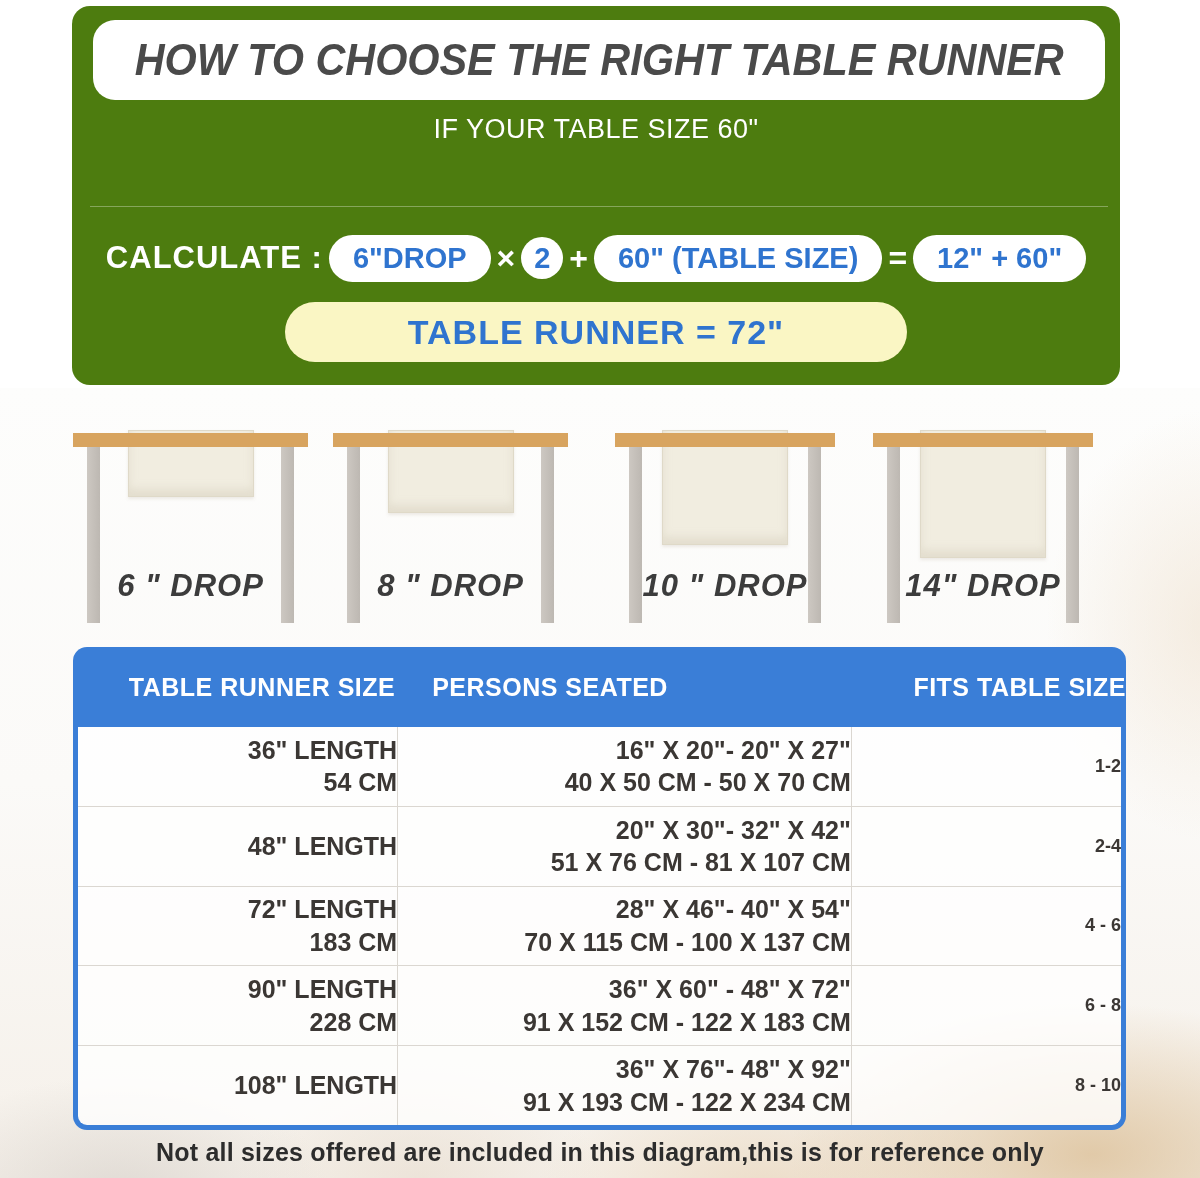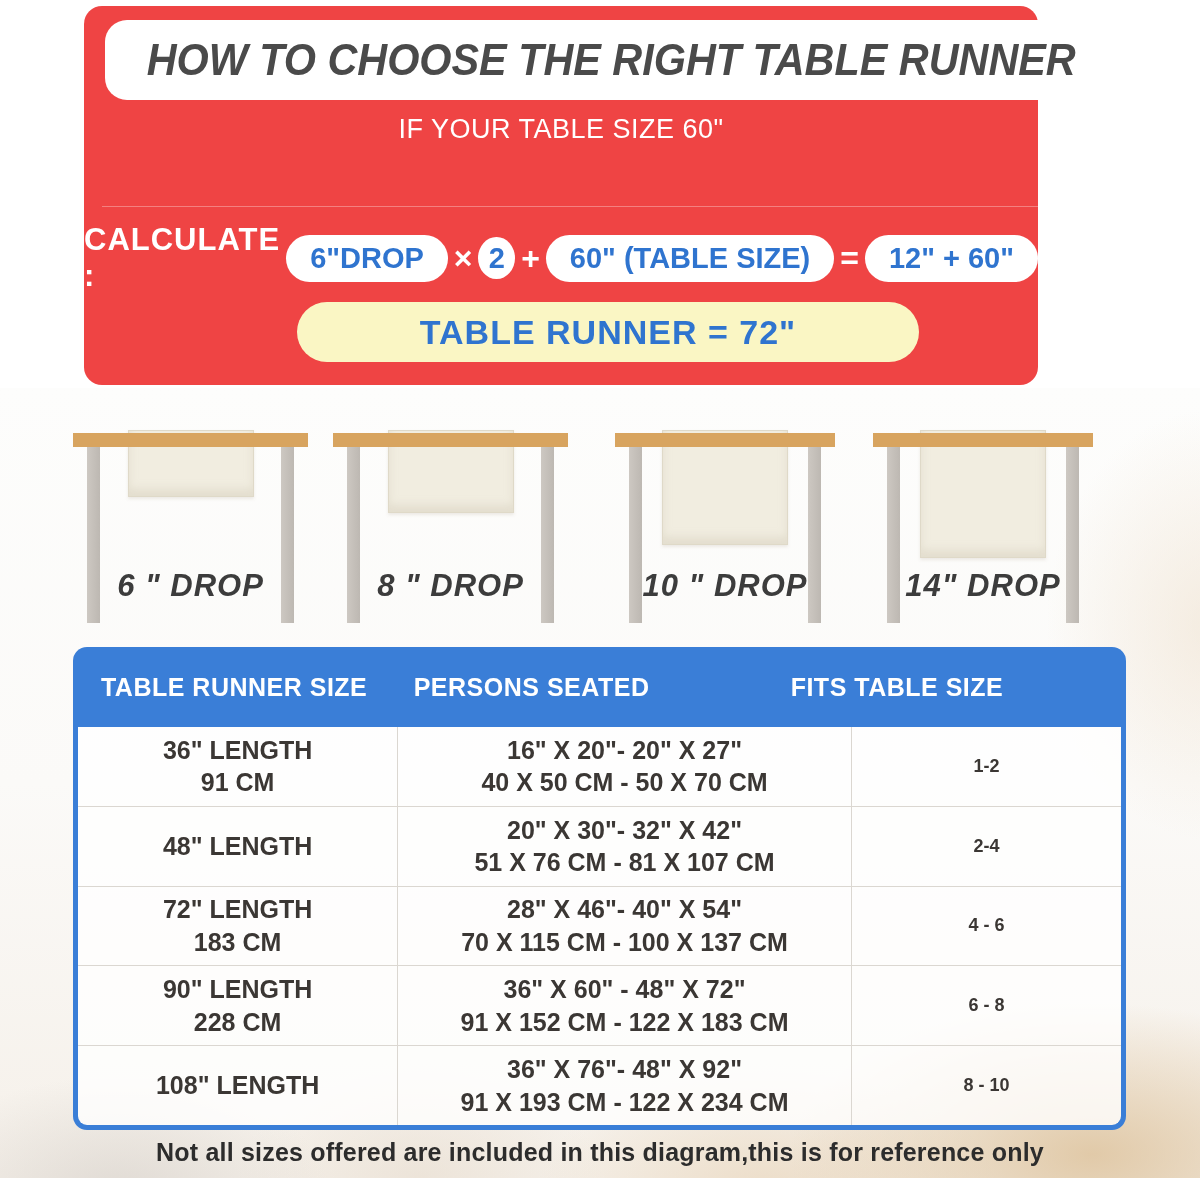--- a/index.html
+++ b/index.html
@@ -18,22 +18,22 @@
       radial-gradient(420px 210px at 91% 97%, rgba(220,192,152,.80), rgba(220,192,152,0) 72%),
       radial-gradient(330px 180px at 64% 102%, rgba(233,214,188,.75), rgba(233,214,188,0) 70%),
       radial-gradient(300px 170px at 10% 102%, rgba(210,204,198,.60), rgba(210,204,198,0) 70%),
       radial-gradient(230px 300px at 101% 30%, rgba(238,223,203,.55), rgba(238,223,203,0) 72%),
       radial-gradient(260px 160px at 35% 100%, rgba(226,213,197,.45), rgba(226,213,197,0) 70%),
       linear-gradient(180deg,#fdfdfc 0%, #fbfaf8 50%, #f5f0e9 100%);
   }
 
   
   .top-panel {
-    position:absolute; left:84px; top:6px; width:954px; height:379px;
-    background:#ef4444; border-radius:18px;
+    position:absolute; left:72px; top:6px; width:1048px; height:379px;
+    background:#4d7c0f; border-radius:18px;
   }
   .title-box {
     position:absolute; left:21px; top:14px; width:1012px; height:80px;
     background:#ffffff; border-radius:22px;
     display:flex; align-items:center; justify-content:center;
   }
   .title-box h1 {
     font-size:44px; font-weight:bold; font-style:italic;
     color:#4a4a4a; white-space:nowrap; letter-spacing:0px;
     transform:scaleX(.94); transform-origin:center;
@@ -114,21 +114,21 @@
     color:#ffffff; font-size:25px; font-weight:bold; letter-spacing:.5px;
   }
   .t-body {
     height:403px; background:rgba(255,255,255,.78);
     border:5px solid #3A7ED7; border-top:none;
     border-radius:0 0 14px 14px;
     display:flex; flex-direction:column;
   }
   .t-row { flex:1; display:flex; align-items:center; }
   .t-row + .t-row { border-top:1px solid #dbd7d1; }
-  .col { text-align:center; }
+  .col { text-align:right; }
   .col-1 { width:30.6%; }
   .col-2 { width:43.5%; }
   .col-3 { width:25.9%; }
   .t-body .col-2, .t-body .col-3 { border-left:1px solid #dbd7d1; align-self:stretch;
     display:flex; flex-direction:column; justify-content:center; }
   .cell-text {
     font-size:25px; font-weight:bold; color:#3b3734; line-height:1.3;
     white-space:nowrap;
   }
   .persons { font-size:18px; }
@@ -198,21 +198,21 @@
   <div class="t-header">
     <div class="col col-1">TABLE RUNNER SIZE</div>
     <div class="col col-3">PERSONS SEATED</div>
     <div class="col col-2">FITS TABLE SIZE</div>
   </div>
   <div class="t-body">
 
     <div class="t-row">
       <div class="col col-1">
         <div class="cell-text">36" LENGTH</div>
-        <div class="cell-text">91 CM</div>
+        <div class="cell-text">54 CM</div>
       </div>
       <div class="col col-2">
         <div class="cell-text">16" X 20"- 20" X 27"</div>
         <div class="cell-text">40 X 50 CM - 50 X 70 CM</div>
       </div>
       <div class="col col-3">
         <div class="cell-text persons">1-2</div>
       </div>
     </div>
 

